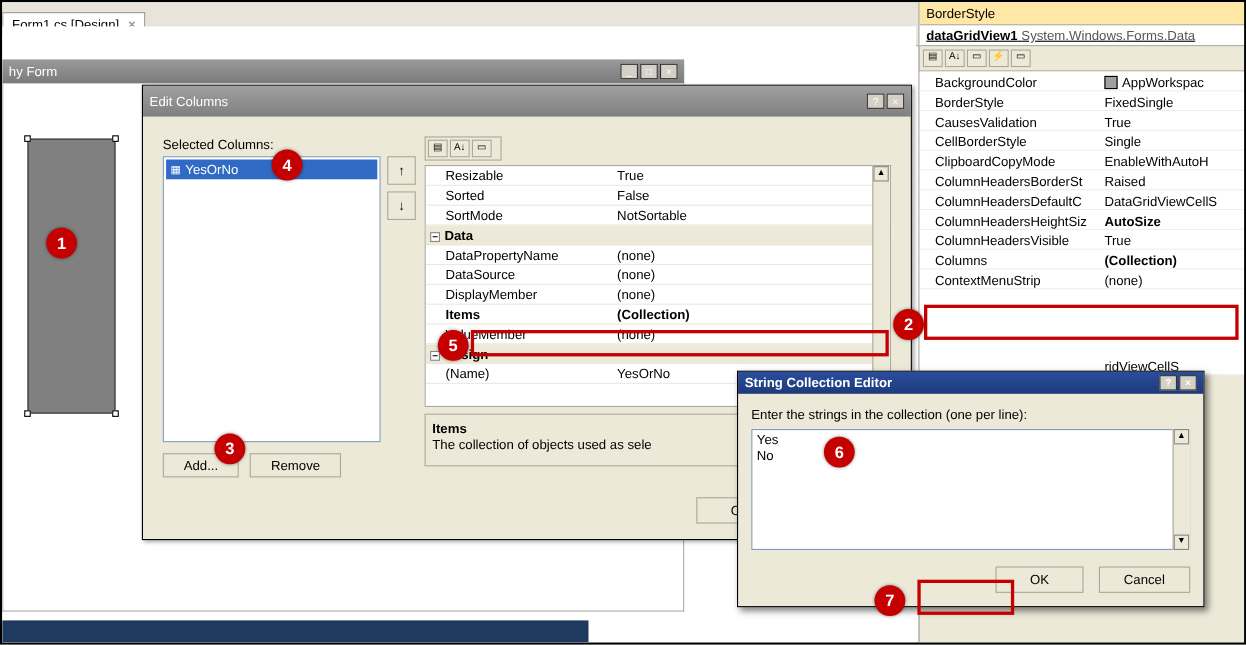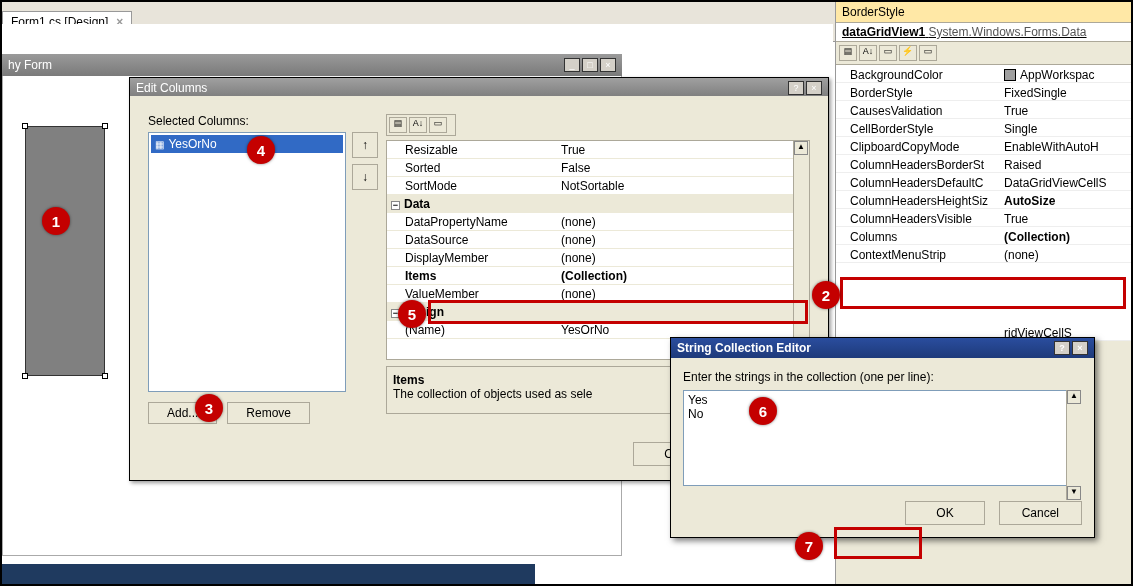--- a/index.html
+++ b/index.html
@@ -15,21 +15,21 @@
   .form-window { position: absolute; left: 0; top: 30px; width: 620px; }
   .form-titlebar { background: linear-gradient(#9a9a9a,#7a7a7a); color: #fff; padding: 3px 6px; display: flex; justify-content: space-between; align-items: center; height: 22px; }
   .win-buttons { display: flex; gap: 2px; }
   .win-btn { width: 16px; height: 14px; background: #d4d0c8; border: 1px solid #333; font-size: 9px; text-align: center; line-height: 12px; }
   .form-body { background: #fff; height: 480px; border: 1px solid #aaa; border-top: none; position: relative; }
   .dgv-placeholder { position: absolute; left: 22px; top: 50px; width: 80px; height: 250px; background:#808080; border:1px solid #333; }
   .sel-handle { position:absolute; width:6px; height:6px; background:#fff; border:1px solid #000; }
 
   
   .edit-columns { position: absolute; left: 127px; top: 75px; width: 700px; background: #ece9d8; border: 1px solid #000; box-shadow: 2px 2px 4px rgba(0,0,0,0.4); z-index: 10; }
-  .dlg-title { background: linear-gradient(#a0a0a0,#808080); color: #fff; padding: 3px 6px; display:flex; justify-content:space-between; align-items:flex-start; height:18px; }
+  .dlg-title { background: linear-gradient(#a0a0a0,#808080); color: #fff; padding: 3px 6px; display:flex; justify-content:space-between; align-items:center; height:28px; }
   .dlg-body { padding: 18px; display: flex; gap: 8px; }
   .left-col { width: 230px; }
   .col-list { background: #fff; border: 1px solid #7f9db9; height: 260px; width: 200px; }
   .col-item { background: #316ac5; color: #fff; padding: 2px 4px; display:flex; align-items:center; gap:4px; margin:2px; }
   .arrow-btns { display:flex; flex-direction:column; gap:6px; }
   .sq-btn { width:26px; height:26px; background:#ece9d8; border:1px solid #aca899; text-align:center; line-height:24px; }
   .add-remove { display:flex; gap:10px; margin-top:10px; }
   .std-btn { padding:3px 18px; background:#ece9d8; border:1px solid #aca899; }
 
   .right-col { flex:1; }
@@ -53,21 +53,21 @@
   .props-grid { background:#fff; }
   .p-row { display:flex; border-bottom:1px solid #eee; height:18px; align-items:flex-end; }
   .p-name { width:164px; padding-left:14px; }
   .p-val { flex:1; padding-left:4px; display:flex; align-items:center; gap:4px; }
   .swatch { width:12px; height:12px; background:#a0a0a0; border:1px solid #000; }
 
   
   .str-editor { position:absolute; left:668px; top:335px; width:425px; background:#ece9d8; border:1px solid #000; box-shadow:3px 3px 6px rgba(0,0,0,0.5); z-index:30; }
   .str-title { background:linear-gradient(#2a4d9e,#1e3a7a); color:#fff; padding:3px 6px; display:flex; justify-content:space-between; height:20px; align-items:center; font-weight:bold; }
   .str-body { padding:12px; }
-  .str-textarea { width:100%; height:96px; background:#fff; border:1px solid #7f9db9; padding:2px 4px; font-family:inherit; resize:none; white-space:pre; overflow:auto; }
+  .str-textarea { width:100%; height:110px; background:#fff; border:1px solid #7f9db9; padding:2px 4px; font-family:inherit; resize:none; white-space:pre; overflow:auto; }
   .str-footer { display:flex; justify-content:flex-end; gap:14px; padding:0 12px 12px; }
 
   
   .badge { position:absolute; width:28px; height:28px; background:#c40000; border-radius:50%; color:#fff; font-weight:bold; font-size:15px; display:flex; align-items:center; justify-content:center; z-index:50; box-shadow:0 0 3px rgba(0,0,0,0.5); }
   .red-box { position:absolute; border:3px solid #c40000; z-index:45; pointer-events:none; }
 
   .bottom-strip { position:absolute; left:0; right:298px; bottom:0; height:20px; background:#1f3a5f; }
   .scroll-track { position:absolute; right:0; top:0; width:16px; height:100%; background:#ece9d8; border-left:1px solid #aca899; }
 </style>
 </head>

